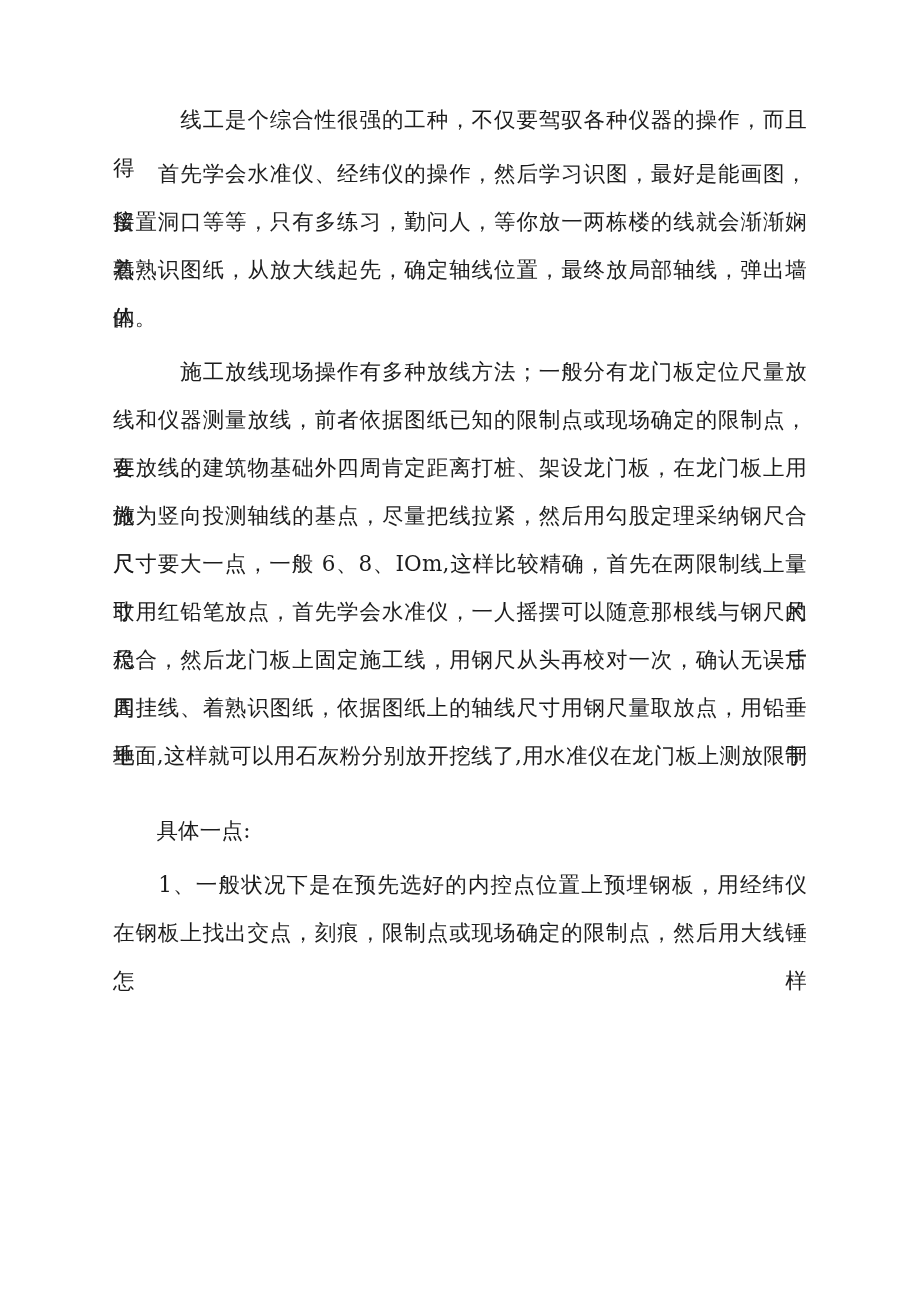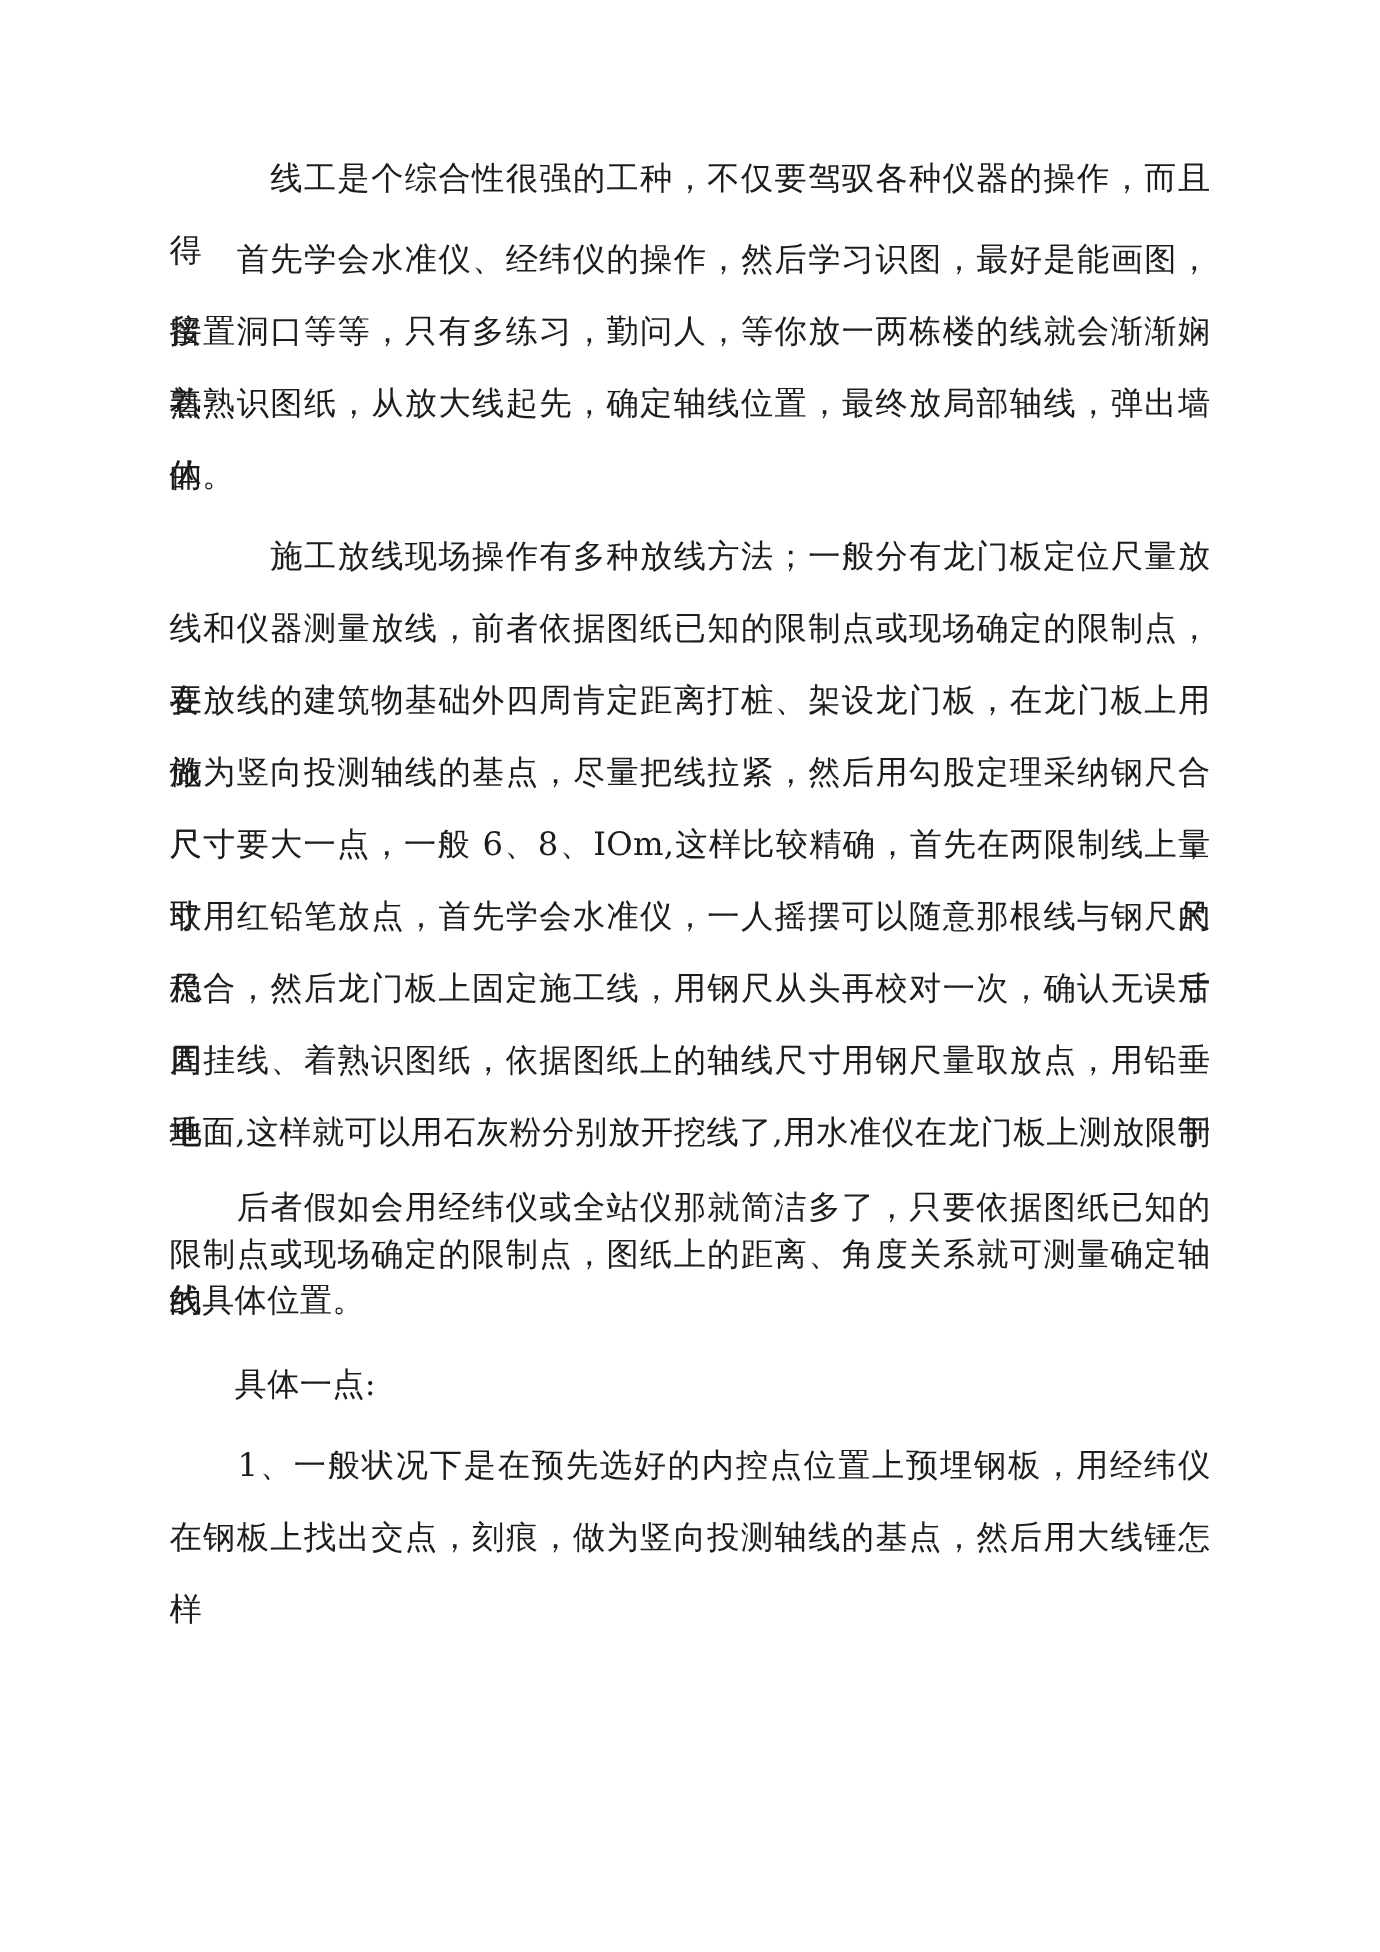--- a/index.html
+++ b/index.html
@@ -86,31 +86,26 @@
       <span class="line justify">要放线的建筑物基础外四周肯定距离打桩、架设龙门板，在龙门板上用施</span>
       <span class="line justify">做为竖向投测轴线的基点，尽量把线拉紧，然后用勾股定理采纳钢尺合尺，</span>
       <span class="line justify">尺寸要大一点，一般 6、8、IOm,这样比较精确，首先在两限制线上量取尺</span>
       <span class="line justify">寸用红铅笔放点，首先学会水准仪，一人摇摆可以随意那根线与钢尺的尺寸</span>
       <span class="line justify">稳合，然后龙门板上固定施工线，用钢尺从头再校对一次，确认无误后四</span>
       <span class="line justify">周挂线、着熟识图纸，依据图纸上的轴线尺寸用钢尺量取放点，用铅垂垂于</span>
       <span class="line justify">地面,这样就可以用石灰粉分别放开挖线了,用水准仪在龙门板上测放限制</span>
     </div>
     <div class="gap-m"></div>
 
-    <div class="para tight">
-      <span class="line justify">　　后者假如会用经纬仪或全站仪那就简洁多了，只要依据图纸已知的</span>
-      <span class="line justify">限制点或现场确定的限制点，图纸上的距离、角度关系就可测量确定轴线</span>
-      <span class="line justify last">的具体位置。</span>
-    </div>
     <div class="gap-l"></div>
 
     <div class="para loose">
       <span class="line justify last">　　具体一点:</span>
     </div>
     <div class="gap-s"></div>
 
     <div class="para loose">
       <span class="line justify">　　1、一般状况下是在预先选好的内控点位置上预埋钢板，用经纬仪</span>
-      <span class="line justify">在钢板上找出交点，刻痕，做为竖向投测轴线的基点，然后用大线锤怎样</span>
+      <span class="line justify">在钢板上找出交点，刻痕，限制点或现场确定的限制点，然后用大线锤怎样</span>
     </div>
 
   </div>
 </div>
 
 </body></html>

